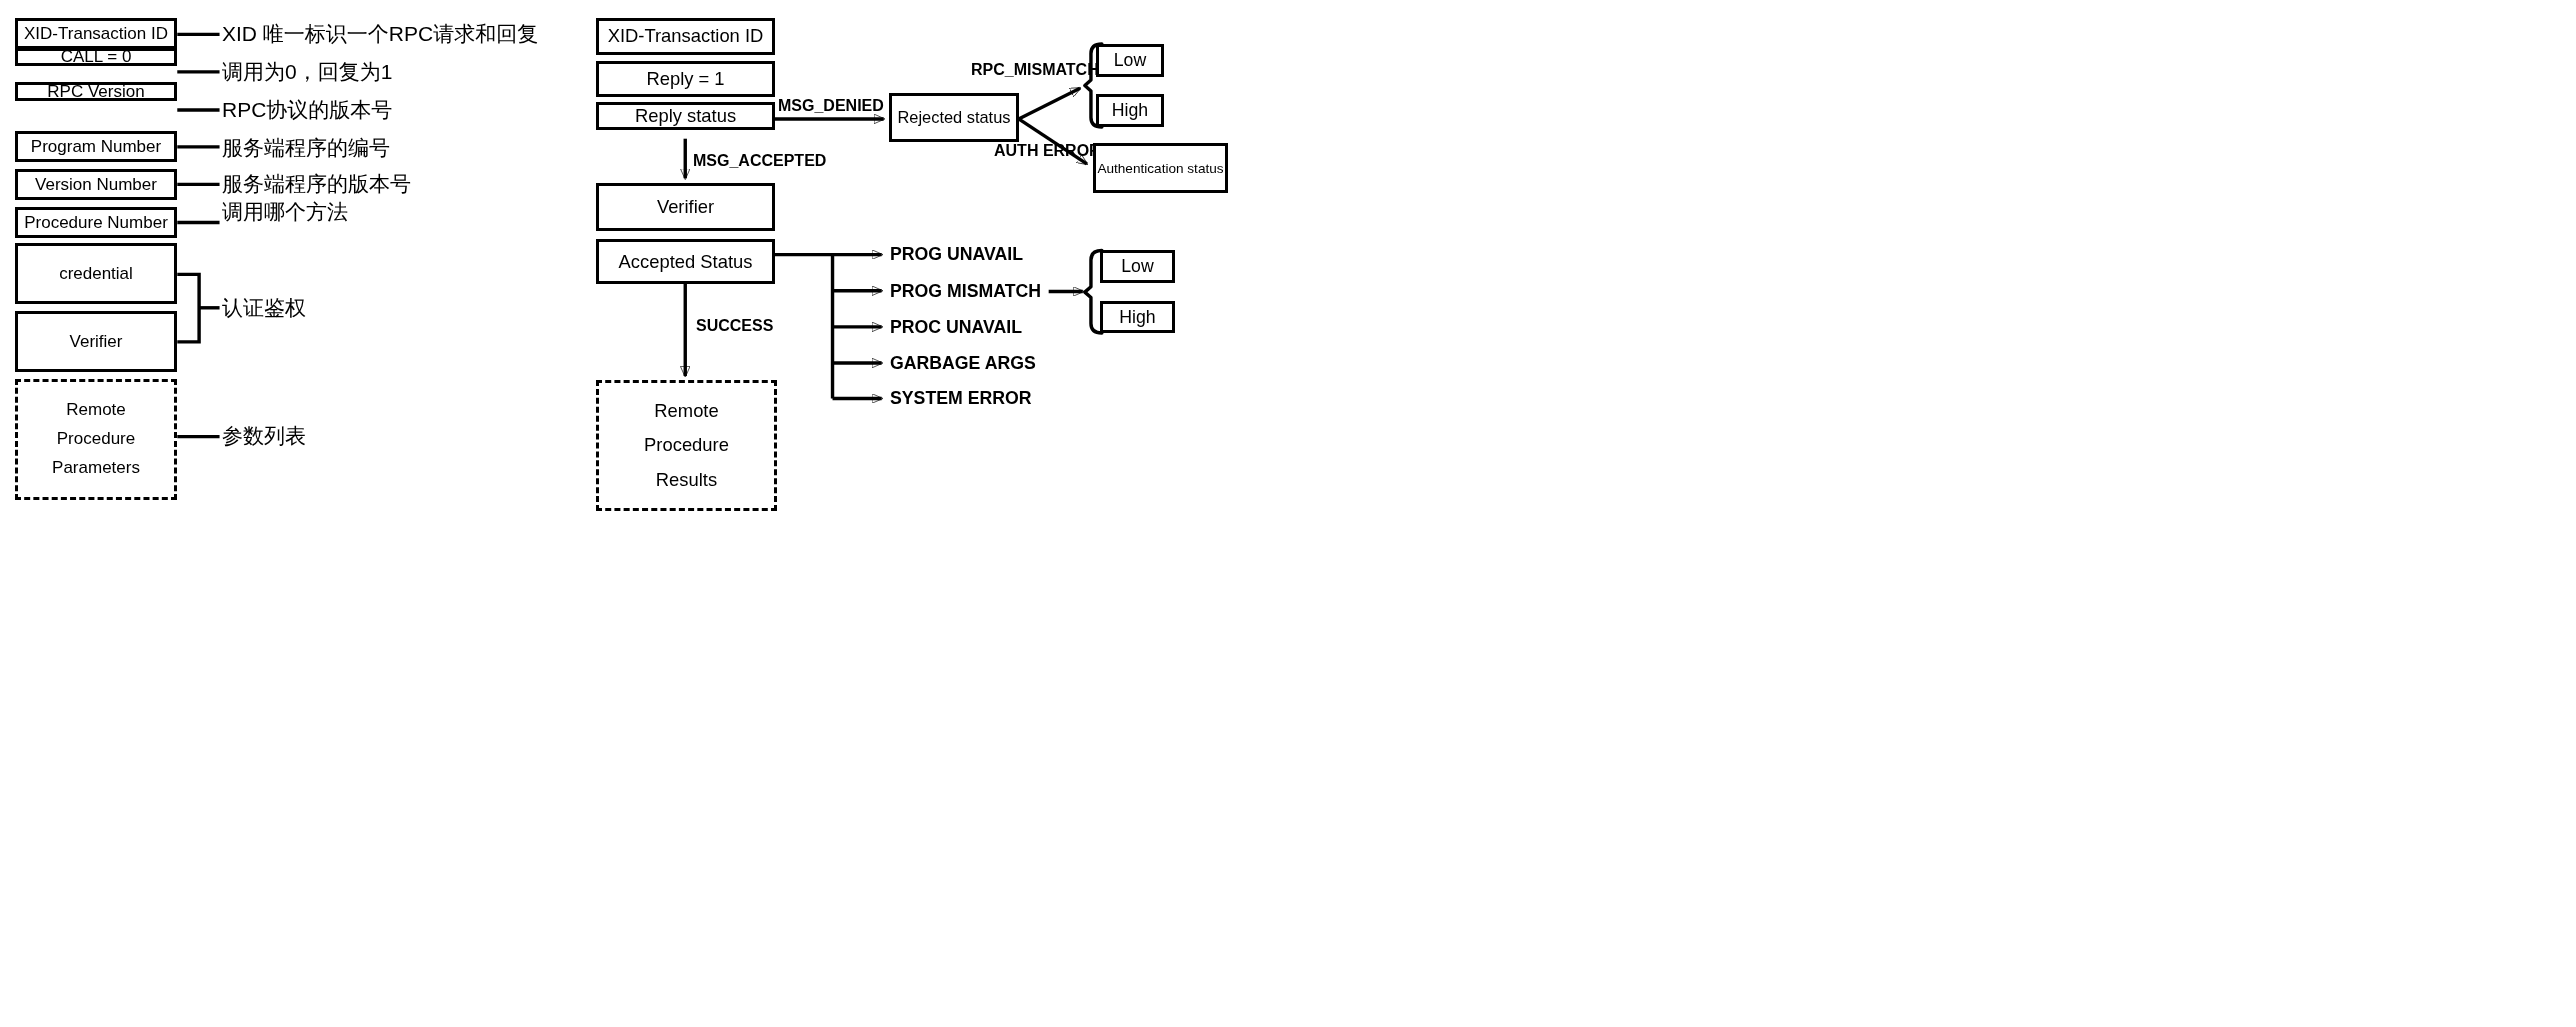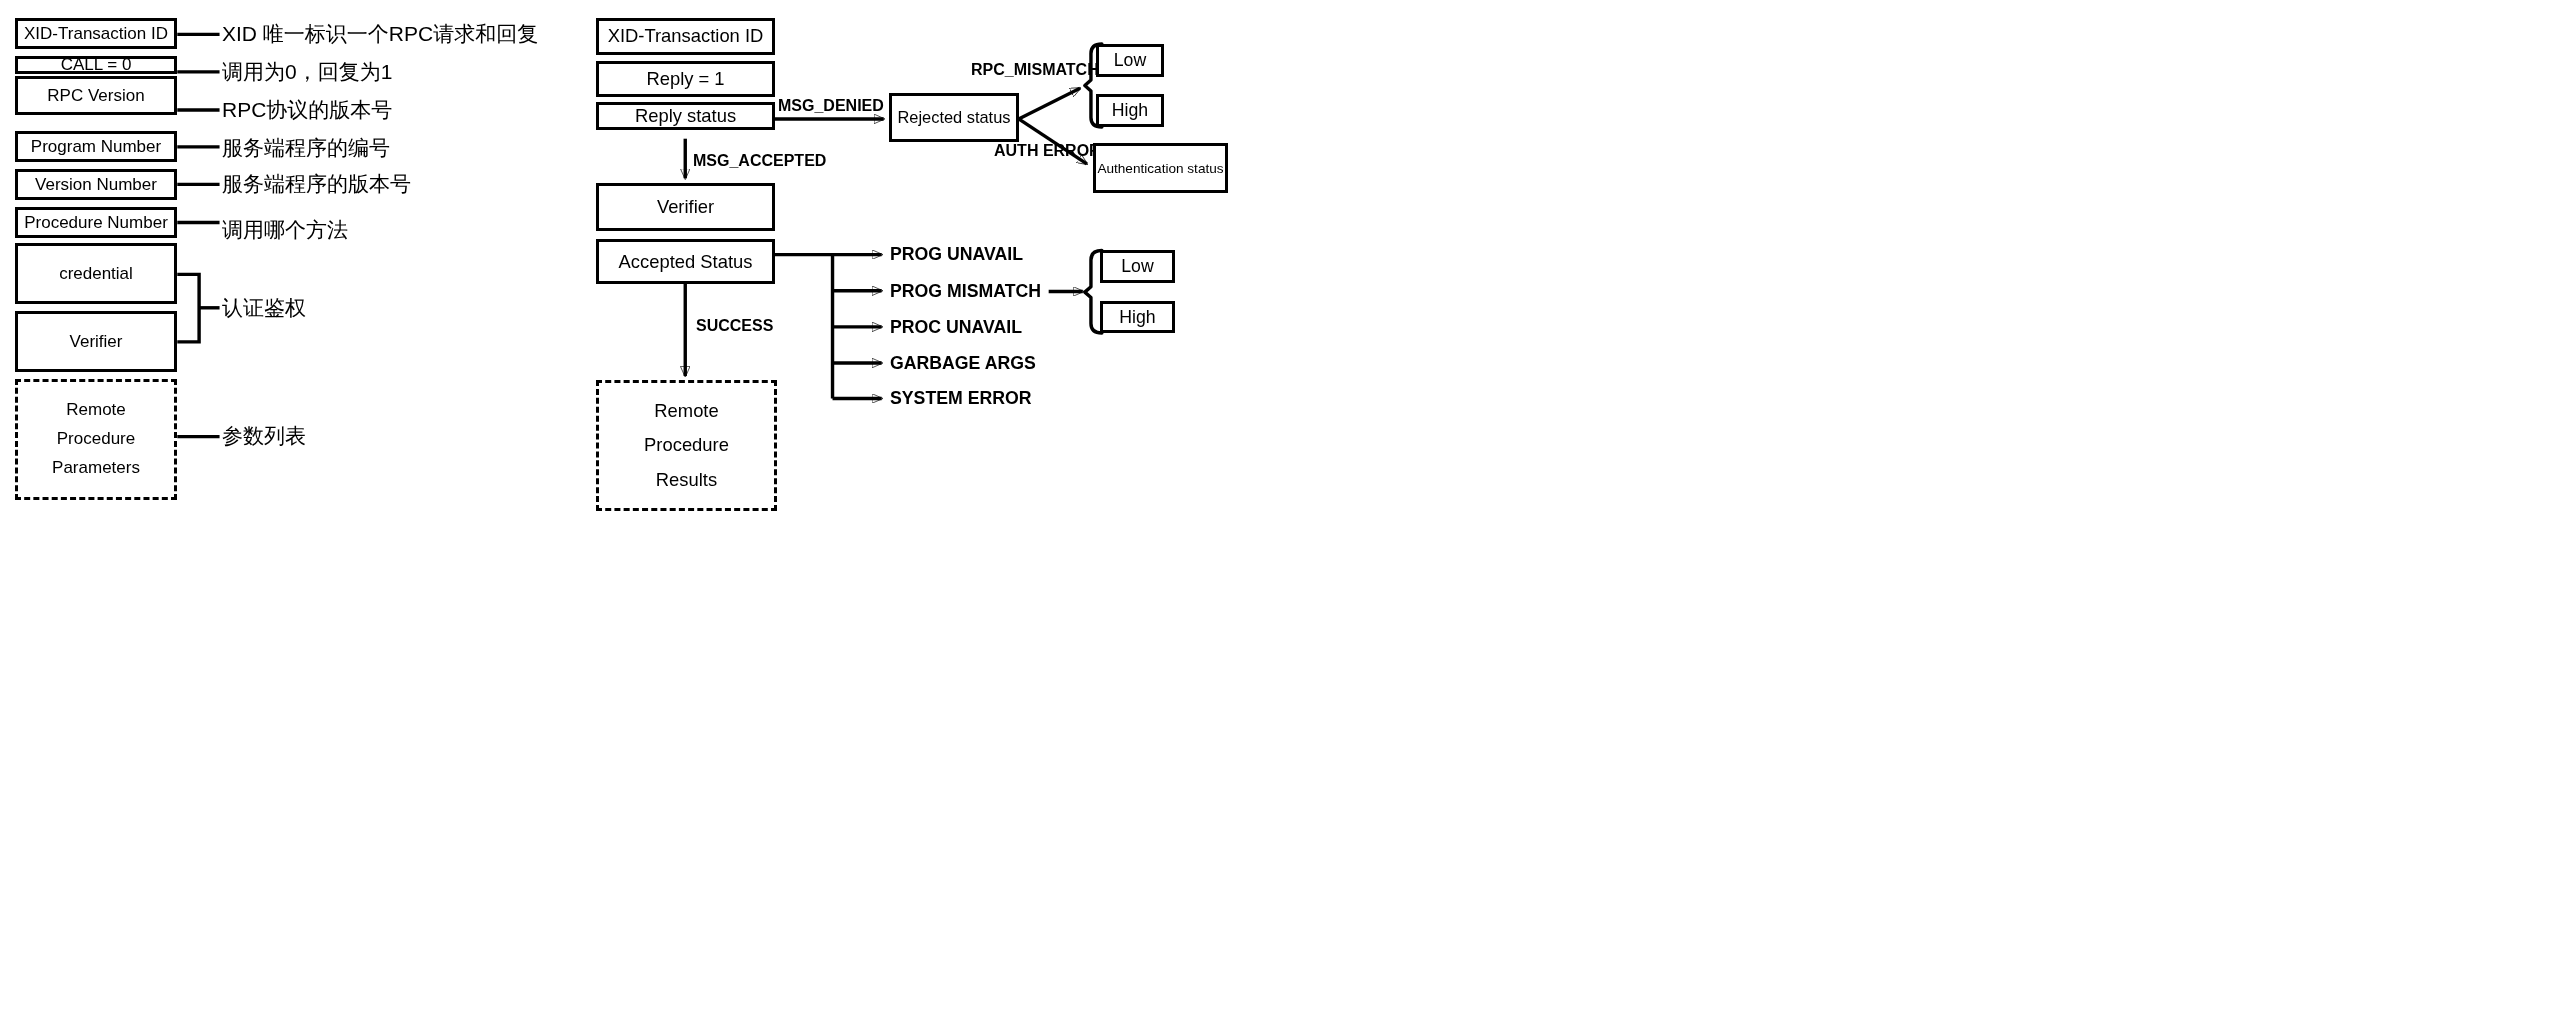--- a/index.html
+++ b/index.html
@@ -53,24 +53,24 @@
     <path d="M1221,584 H1293" stroke-width="5" marker-end="url(#ah)"></path>
     <path d="M1538,427 H1588" stroke-width="5" marker-end="url(#ah)"></path>
 
     <path stroke-width="5" stroke-linejoin="round" stroke-linecap="round" d="M1616,64 Q1600,64 1600,78 L1600,117 L1591,125 L1600,133 L1600,172 Q1600,186 1616,186"></path>
     <path stroke-width="5" stroke-linejoin="round" stroke-linecap="round" d="M1616,367 Q1600,367 1600,381 L1600,420 L1591,428 L1600,436 L1600,474 Q1600,488 1616,488"></path>
   </svg>
 
   <div class="bx lcol" style="top:18.4px;height:31px">
       <span>XID-Transaction ID</span>
     </div>
-  <div class="bx lcol" style="top:56px;height:18px">
+  <div class="bx lcol" style="top:48px;height:18px">
       <span>CALL = 0</span>
     </div>
-  <div class="bx lcol" style="top:76px;height:39px">
+  <div class="bx lcol" style="top:82px;height:19px">
       <span>RPC Version</span>
     </div>
   <div class="bx lcol" style="top:131px;height:31px">
       <span>Program Number</span>
     </div>
   <div class="bx lcol" style="top:169px;height:31px">
       <span>Version Number</span>
     </div>
   <div class="bx lcol" style="top:207px;height:31px">
       <span>Procedure Number</span>
@@ -85,21 +85,21 @@
     <div>Remote</div>
     <div>Procedure</div>
     <div>Parameters</div>
   </div>
 
   <div class="note" style="left:222px;top:34px">XID 唯一标识一个RPC请求和回复</div>
   <div class="note" style="left:222px;top:72px">调用为0，回复为1</div>
   <div class="note" style="left:222px;top:110px">RPC协议的版本号</div>
   <div class="note" style="left:222px;top:148px">服务端程序的编号</div>
   <div class="note" style="left:222px;top:184px">服务端程序的版本号</div>
-  <div class="note" style="left:222px;top:230px">调用哪个方法</div>
+  <div class="note" style="left:222px;top:212px">调用哪个方法</div>
   <div class="note" style="left:222px;top:308px">认证鉴权</div>
   <div class="note" style="left:222px;top:436px">参数列表</div>
 
   <div class="bx rcol" style="top:17.7px;height:37px">
       <span>XID-Transaction ID</span>
     </div>
   <div class="bx rcol" style="top:61px;height:36px">
       <span>Reply = 1</span>
     </div>
   <div class="bx rcol" style="top:102px;height:28px">

